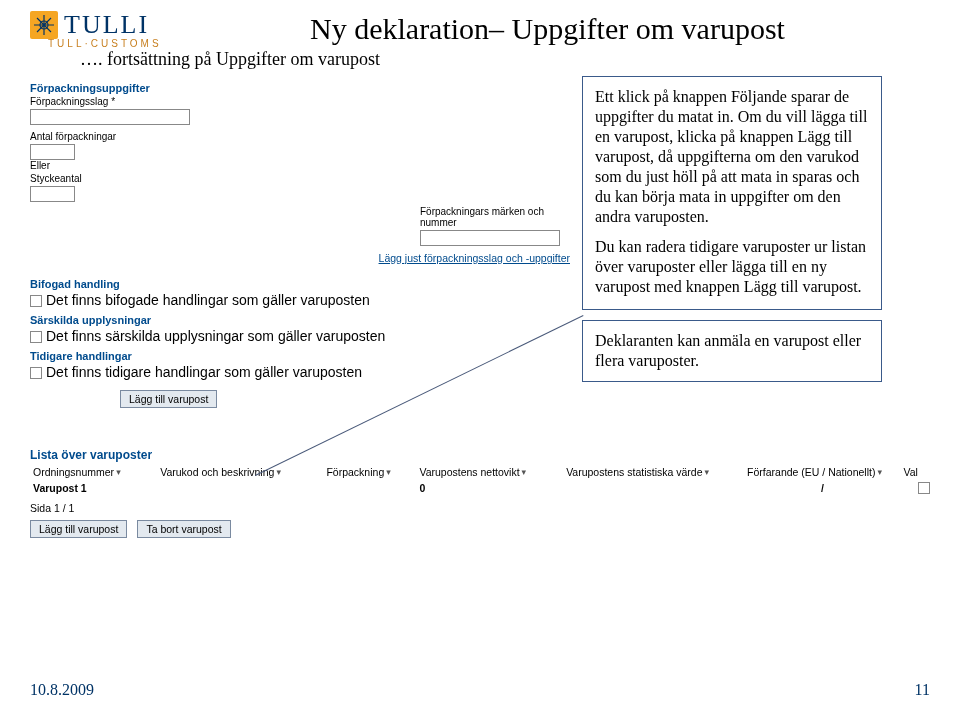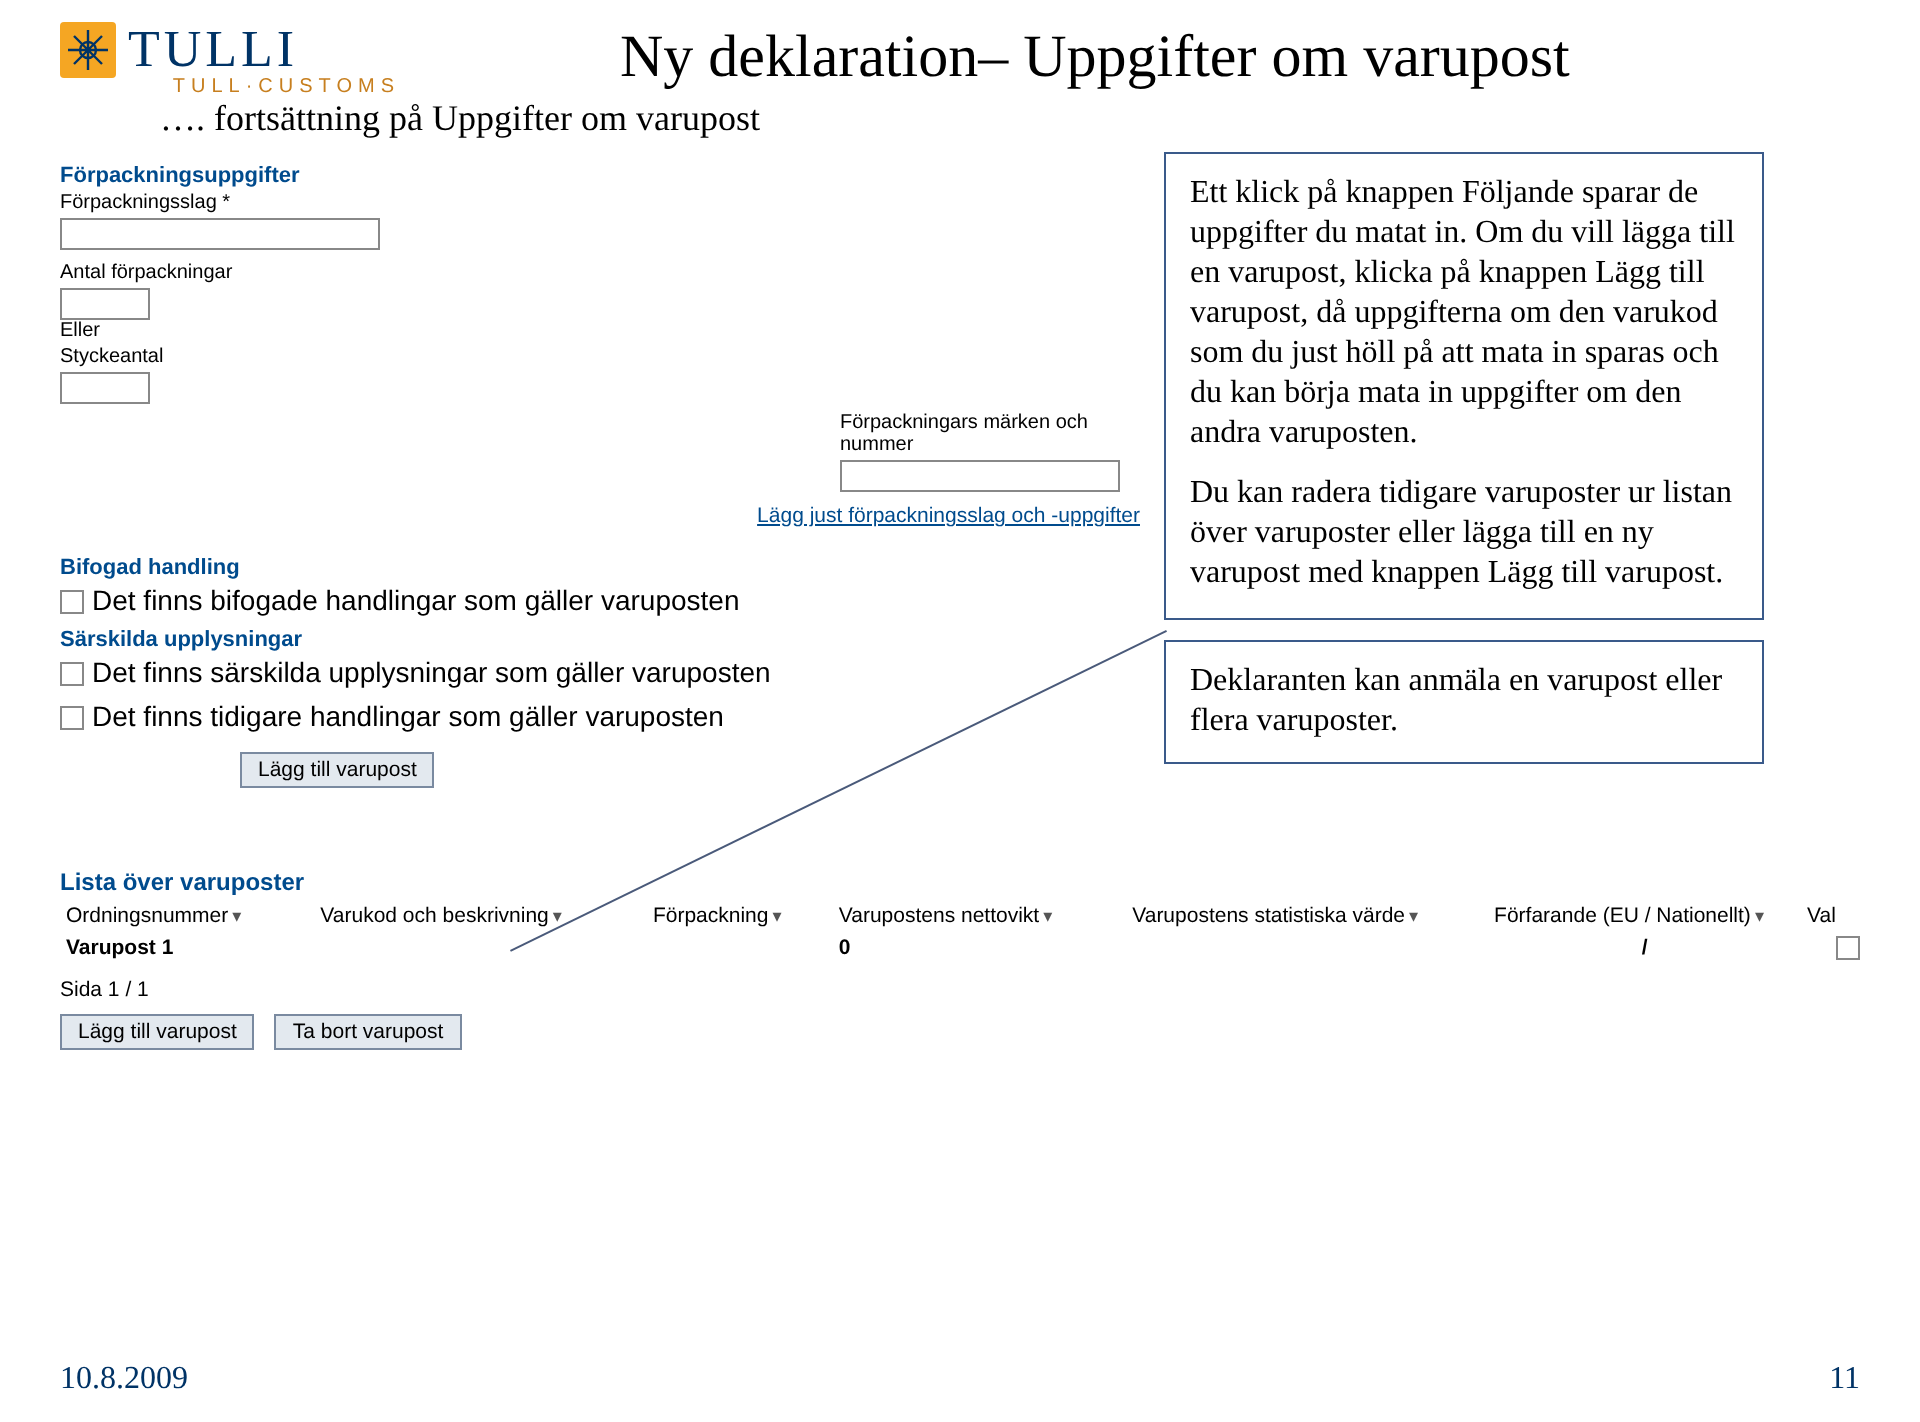--- a/index.html
+++ b/index.html
@@ -1,25 +1,25 @@
 <!DOCTYPE html>
 <html><head>
 <meta charset="utf-8">
 <style>
   * { box-sizing: border-box; margin: 0; padding: 0; }
   body { font-family: Arial, sans-serif; font-size: 12px; color: #000; background: #fff; width: 960px; }
   .slide { position: relative; width: 960px; height: 711px; padding: 10px 30px; }
   
   .header { display: flex; align-items: flex-start; }
-  .logo { width: 170px; display: flex; flex-direction: column; text-align: right; }
+  .logo { width: 170px; display: flex; flex-direction: column; }
   .logo-row { display: flex; align-items: center; gap: 6px; }
   .logo-icon { width: 28px; height: 28px; background: #f5a623; border-radius: 2px; display: flex; align-items: center; justify-content: center; }
   .logo-icon svg { display: block; }
   .logo-text { font-family: "Times New Roman", serif; font-size: 26px; letter-spacing: 2px; color: #003366; }
-  .logo-sub { font-size: 10px; letter-spacing: 3px; color: #c77f1f; margin-top: -2px; margin-left: 34px; }
+  .logo-sub { font-size: 10px; letter-spacing: 3px; color: #c77f1f; margin-top: -2px; margin-left: 18px; }
   
   .title { font-family: "Times New Roman", serif; font-size: 30px; margin-left: 110px; margin-top: 2px; }
   
   .content { }
   .continuation { font-family: "Times New Roman", serif; font-size: 18px; margin-left: 50px; margin-bottom: 6px; }
   
   .main-row { display: flex; gap: 12px; align-items: flex-start; }
   
   .form-panel { width: 540px; font-family: Verdana, Arial, sans-serif; font-size: 11px; color: #000; }
   .section-title { color: #004b8d; font-weight: bold; font-size: 11px; margin-top: 6px; margin-bottom: 2px; }
@@ -111,20 +111,21 @@
         <div class="section-title" style="margin-top:14px">Bifogad handling</div>
         <div class="check-row">
           <span class="checkbox"></span><span>Det finns bifogade handlingar som gäller varuposten</span>
         </div>
         
         <div class="section-title">Särskilda upplysningar</div>
         <div class="check-row">
           <span class="checkbox"></span><span>Det finns särskilda upplysningar som gäller varuposten</span>
         </div>
         
+        <div class="section-title">Tidigare handlingar</div>
         <div class="check-row">
           <span class="checkbox"></span><span>Det finns tidigare handlingar som gäller varuposten</span>
         </div>
         
         <button class="btn">Lägg till varupost</button>
       </div>
 
       <div>
         <div class="infobox" style="padding-bottom:12px">
           <span>Ett klick på knappen Följande sparar de uppgifter du matat in. Om du vill lägga till en varupost, klicka på knappen Lägg till varupost, då uppgifterna om den varukod som du just höll på att mata in sparas och du kan börja mata in uppgifter om den andra varuposten.</span>

